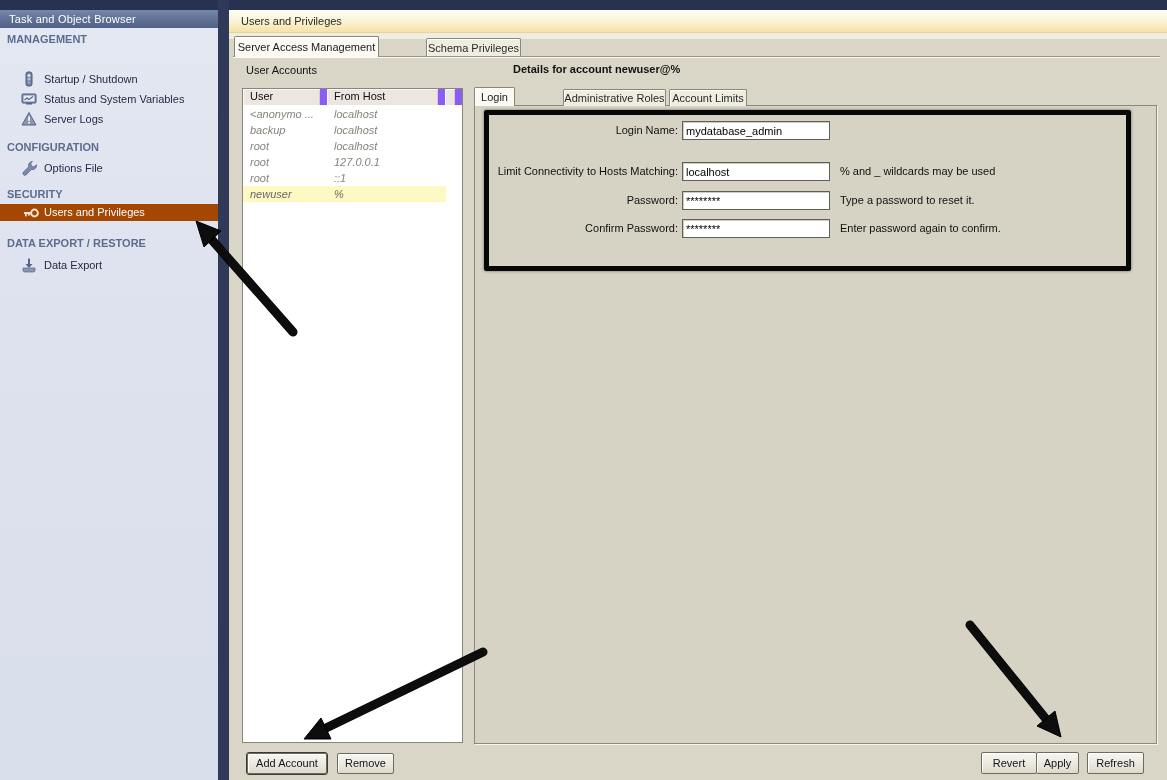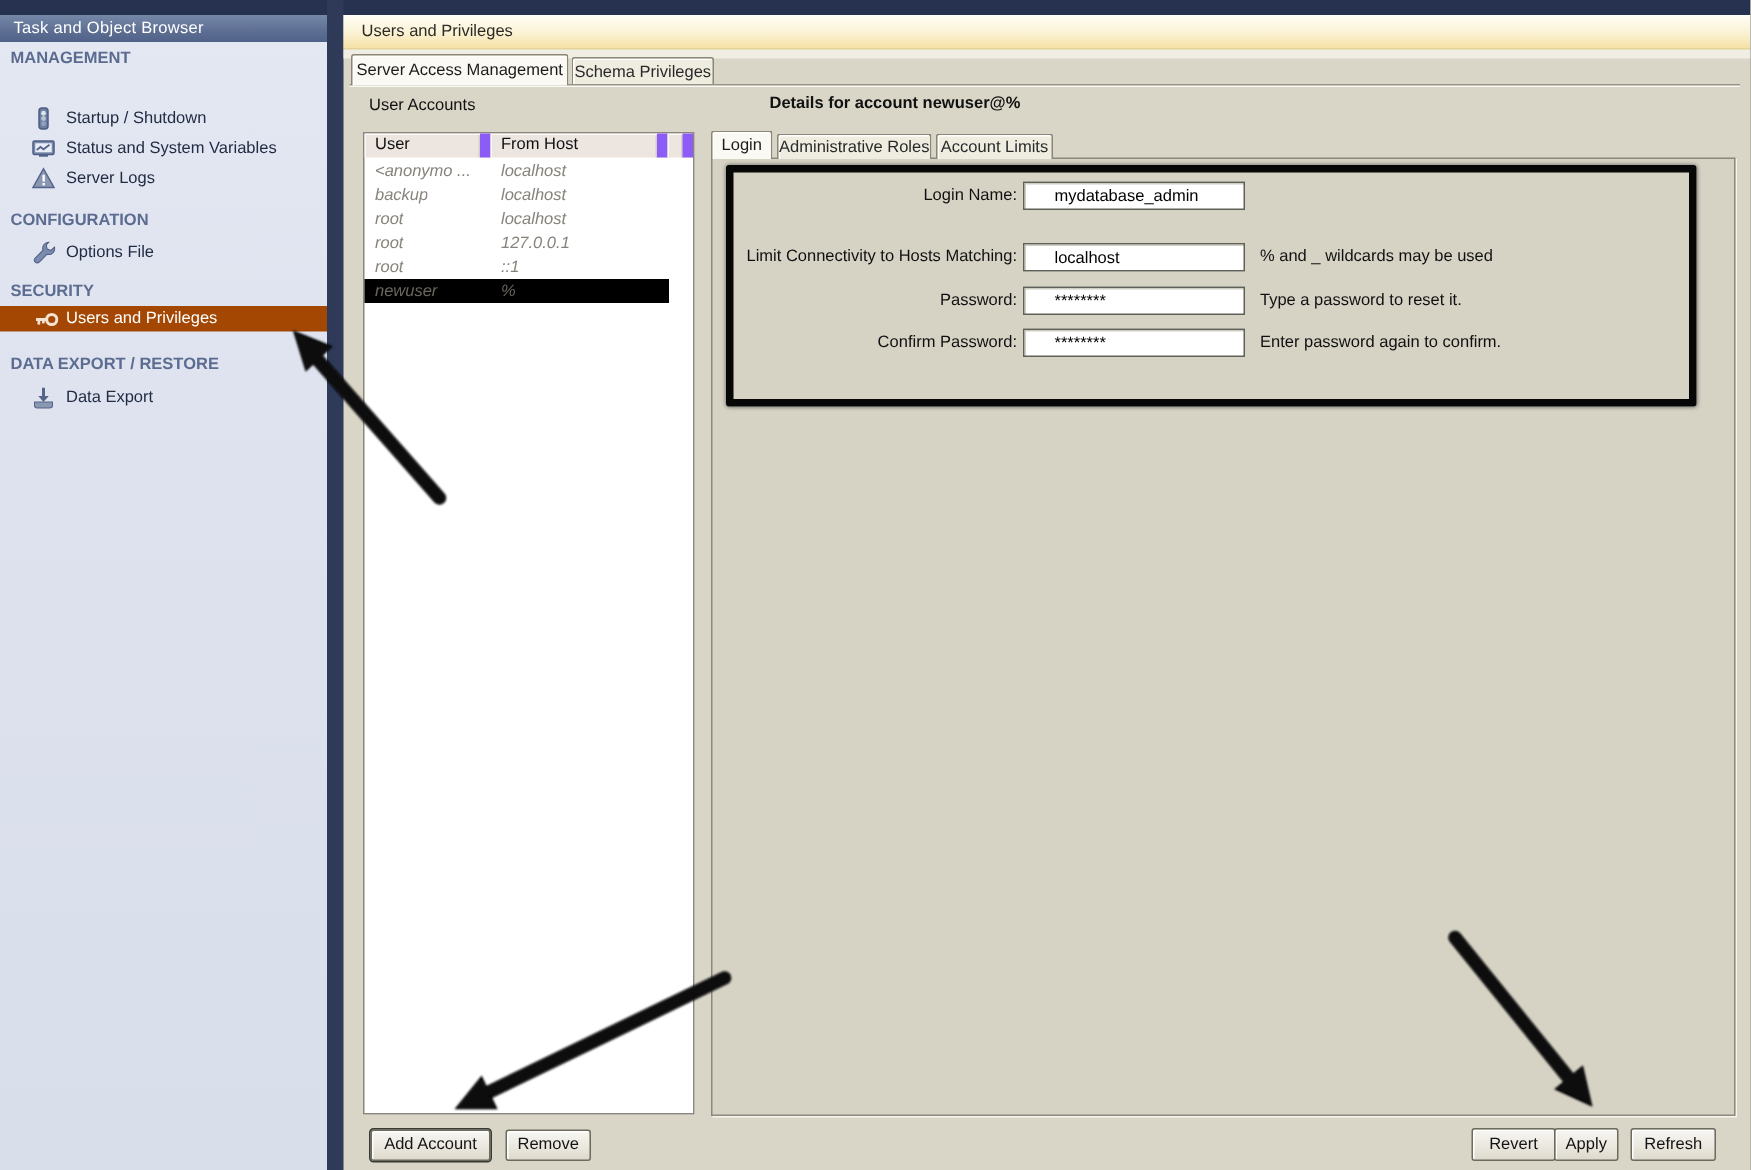--- a/index.html
+++ b/index.html
@@ -24,44 +24,44 @@
   .side-item .lbl { position:absolute; left:44px; top:0; white-space:nowrap; }
   .side-item.selected { background:#A34702; color:#FFFFFF; }
   
   .panel-header { position:absolute; left:229px; top:10px; width:938px; height:23px;
     background:linear-gradient(180deg,#FFFEF6 0%,#FBF2D4 55%,#F6E2A6 100%);
     border-bottom:1px solid #E5D493; line-height:22px; padding-left:12px; color:#2B2B24; }
   .panel-light-strip { position:absolute; left:229px; top:33px; width:938px; height:6px; background:#F0EEE2; }
   .tab { position:absolute; border:1px solid #8B8677; border-bottom:none; border-radius:2px 2px 0 0;
     text-align:center; color:#1c1c1c; box-shadow:inset 1px 1px 0 #FFFFFF; cursor:default; }
   .tab.active { background:#FAF9F3; z-index:3; }
-  .tab.inactive { background:#EFECE0; z-index:1; color:#2a2a2a; }
+  .tab.inactive { background:#EFECE0; z-index:1; color:#2a2a2a;margin-left:45px; }
   .tab-groove { position:absolute; left:233px; top:56px; width:927px; height:2px;
     background:#FBFAF4; border-top:1px solid #99948A; z-index:2; }
   .section-label { position:absolute; color:#111111; }
   .bold { font-weight:bold;margin-left:36px; }
   
   .user-list { position:absolute; left:242px; top:88px; width:221px; height:655px;
     background:#FFFFFF; border:1px solid #8A867B; }
   .ul-header { position:absolute; left:0; top:0; height:16px; background:#ECE5E0;
     border-right:7px solid #8b5cf6; box-shadow:inset 1px 1px 0 #FBF7F4, inset -1px 0 0 #D8CEC7;
     line-height:15px; padding-left:7px; color:#111; cursor:default; }
   .ul-row { position:absolute; left:0; width:219px; height:16px; line-height:16px; color:#87837C; cursor:default;font-style:italic; }
   .ul-cell-user { position:absolute; left:7px; white-space:nowrap; overflow:hidden; max-width:74px; }
   .ul-cell-host { position:absolute; left:91px; white-space:nowrap; }
-  .ul-row.selected { background:#000000; width:203px; color:#6B675F; }
+  .ul-row.selected { background:#fef9c3; width:203px; color:#6B675F; }
   
   .details-panel { position:absolute; left:474px; top:105px; width:683px; height:639px;
     background:#D6D3C5; border:1px solid #8C887B; box-shadow:1px 1px 0 #F6F5EF; }
   .anno-rect { position:absolute; left:484px; top:110px; width:647px; height:161px;
     border:5px solid #070707; border-radius:2px; box-shadow:0 0 3px rgba(0,0,0,.55); z-index:20; }
   .f-label { position:absolute; left:484px; width:194px; text-align:right; line-height:19px; color:#101010; white-space:nowrap; }
   .f-input { position:absolute; left:682px; width:148px; height:19px; background:#FFFFFF;
     border:1px solid #5F6156; box-shadow:inset 1px 1px 0 #CFCCC0; font-family:"Liberation Sans",sans-serif;
-    font-size:11px; padding:1px 20px; color:#000; }
+    font-size:11px; padding:1px 3px; color:#000; }
   .f-help { position:absolute; left:840px; line-height:13px; color:#101010; white-space:nowrap; }
   .f-help.wrap { white-space:normal; width:300px; }
   
   .btn { position:absolute; height:21px; background:linear-gradient(180deg,#F7F6F1 0%,#EBE8DF 55%,#DDD9CC 100%);
     border:1px solid #6D6A5E; border-radius:2px; box-shadow:inset 1px 1px 0 #FFFFFF;
     font-family:"Liberation Sans",sans-serif; font-size:11px; color:#141414; text-align:center; line-height:19px; cursor:default; }
   .btn.default-ring { outline:1px solid #3a3a34; }
   .btn.disabled { color:#A39F93; border-color:#9B978B; }
   
   .arrows { position:absolute; left:0; top:0; width:1167px; height:780px; z-index:40; pointer-events:none; }

